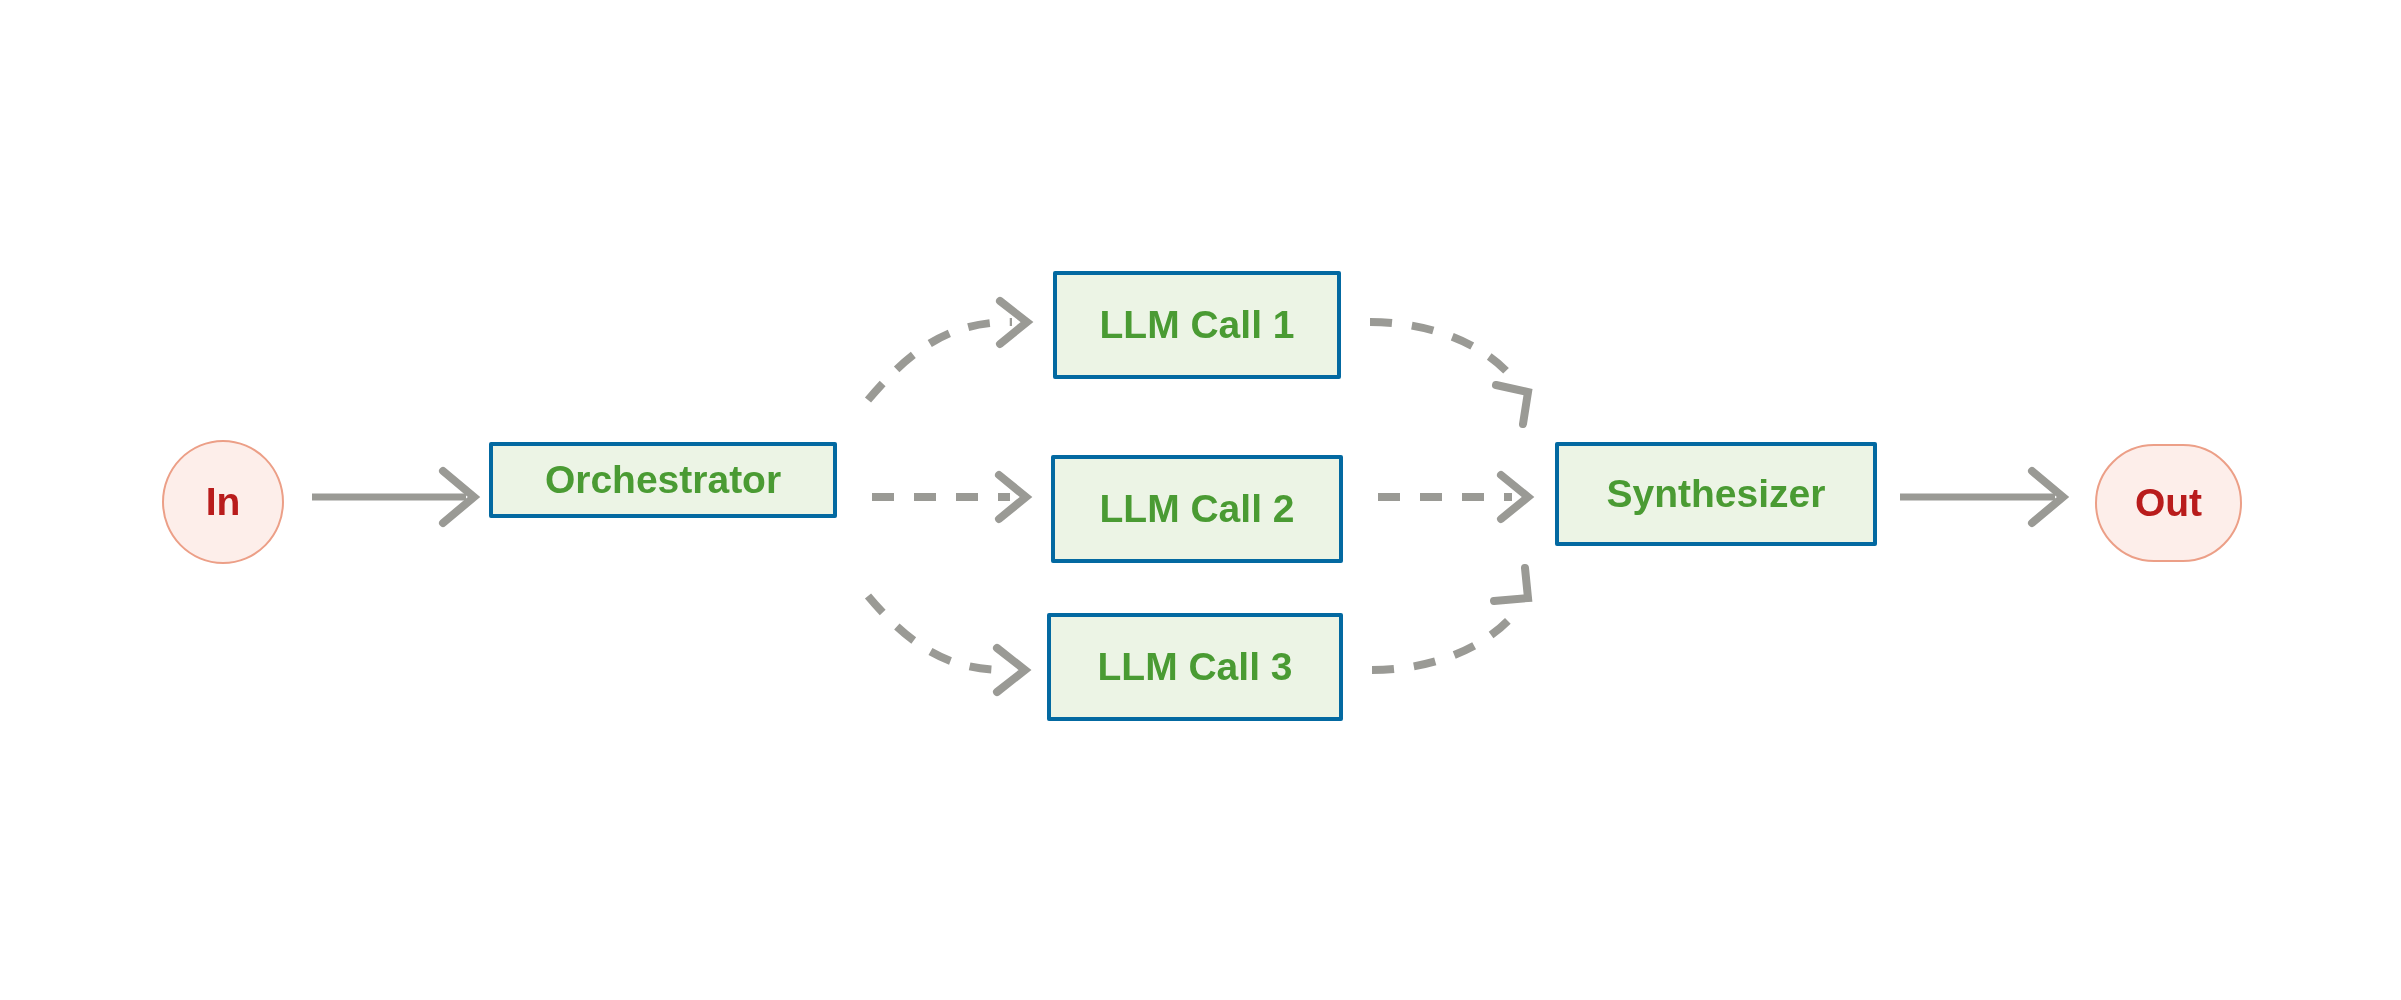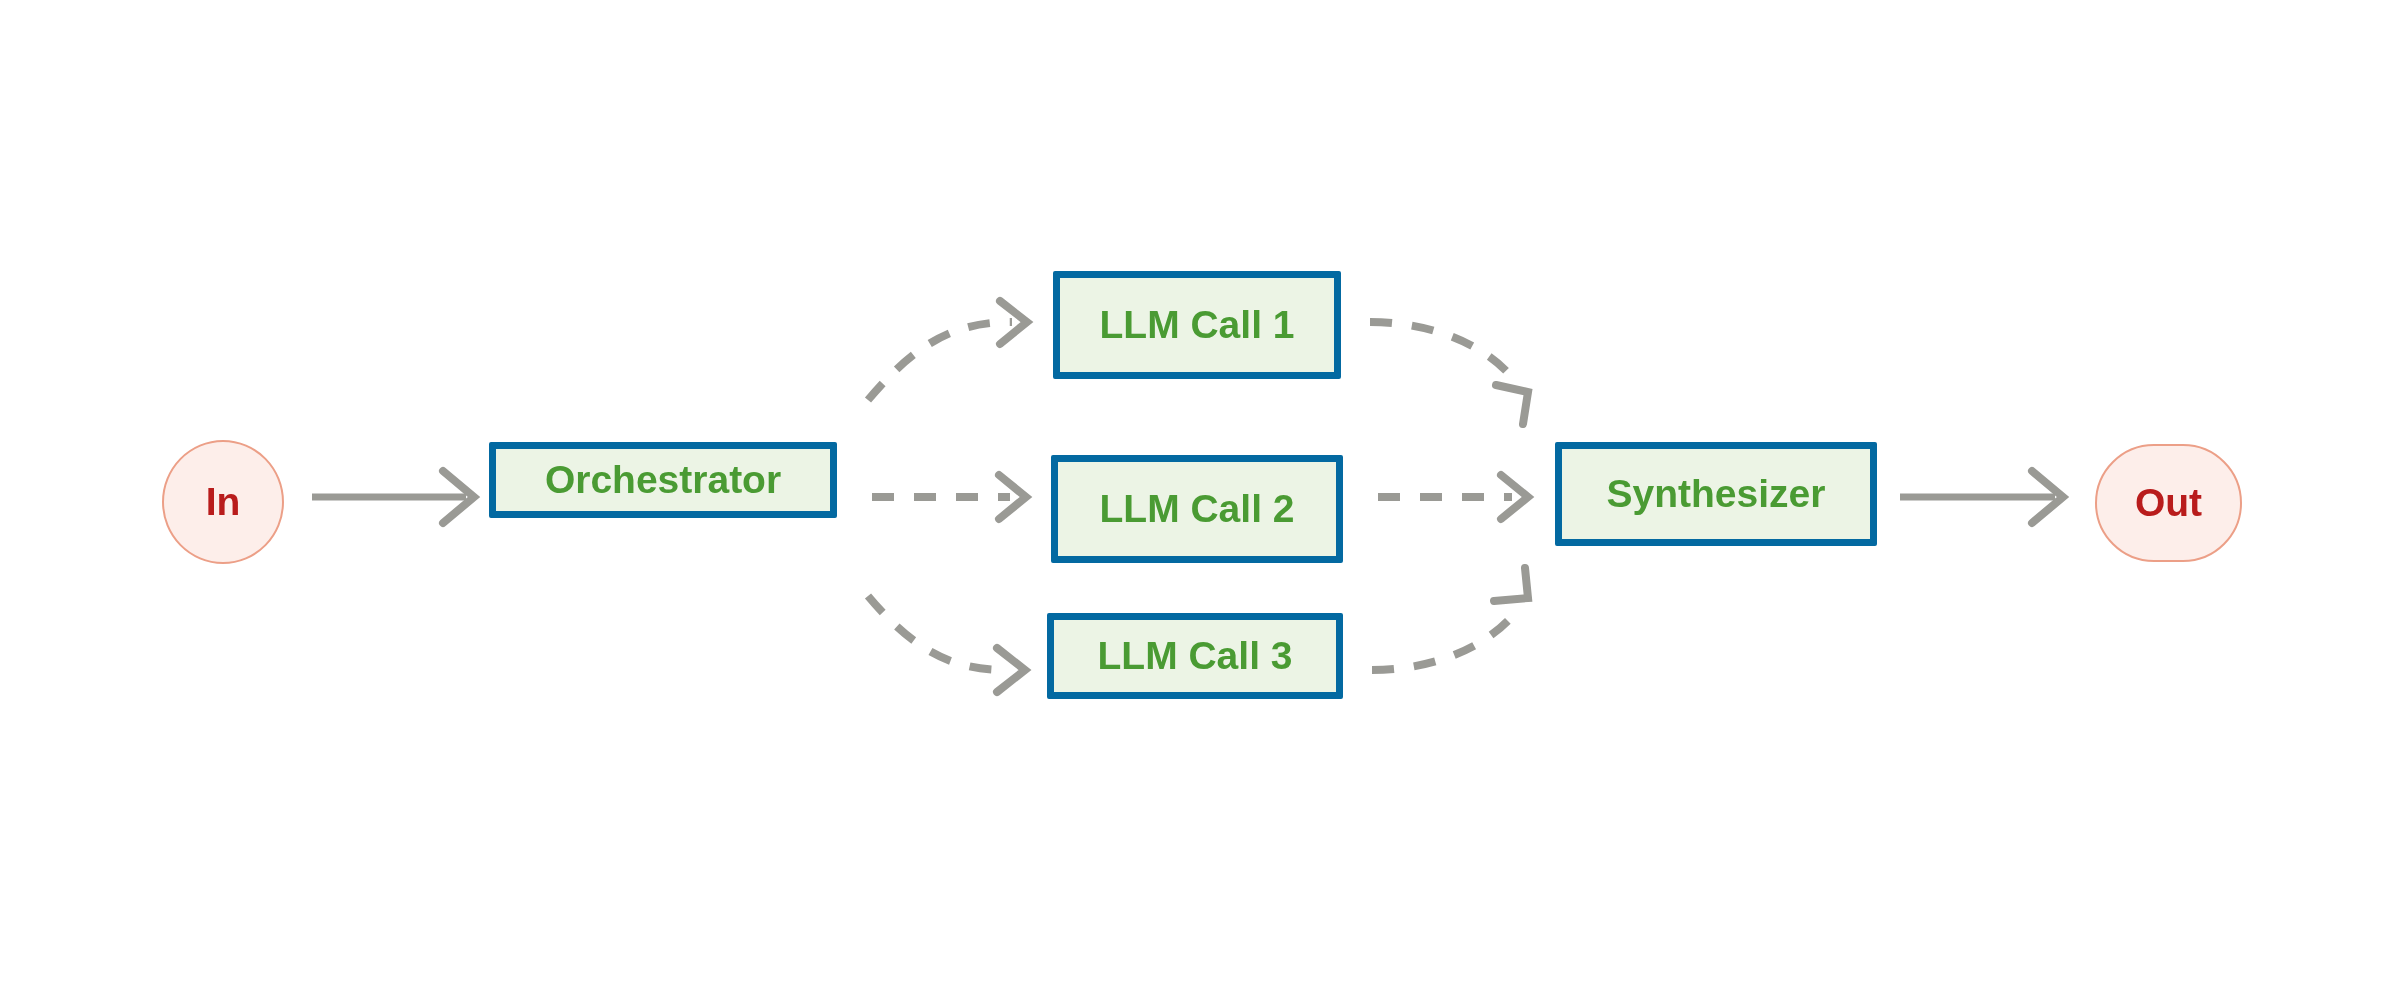--- a/index.html
+++ b/index.html
@@ -53,35 +53,35 @@
   .node.terminal.circle {
     border-radius: 50%;
   }
   .node.terminal.stadium {
     border-radius: 60px;
   }
 
   
   .node.process {
     background: #ecf4e5;
-    border: 7px solid #0369a1;
+    border: 4px solid #0369a1;
     border-radius: 2px;
   }
   .node.process .node-label {
     color: #4a9b33;
     font-size: 39px;
     font-weight: bold;
   }
 
   
   #node-in      { left: 162px;  top: 440px; width: 122px; height: 124px; }
   #node-orch    { left: 489px;  top: 442px; width: 348px; height: 76px; }
   #node-llm1    { left: 1053px; top: 271px; width: 288px; height: 108px; }
   #node-llm2    { left: 1051px; top: 455px; width: 292px; height: 108px; }
-  #node-llm3    { left: 1047px; top: 613px; width: 296px; height: 86px; }
+  #node-llm3    { left: 1047px; top: 613px; width: 296px; height: 108px; }
   #node-synth   { left: 1555px; top: 442px; width: 322px; height: 104px; }
   #node-out     { left: 2095px; top: 444px; width: 147px; height: 118px; }
 </style>
 </head>
 <body>
 
 <div id="canvas">
 
   <svg id="edges" viewBox="0 0 2401 1000" xmlns="http://www.w3.org/2000/svg">
 

